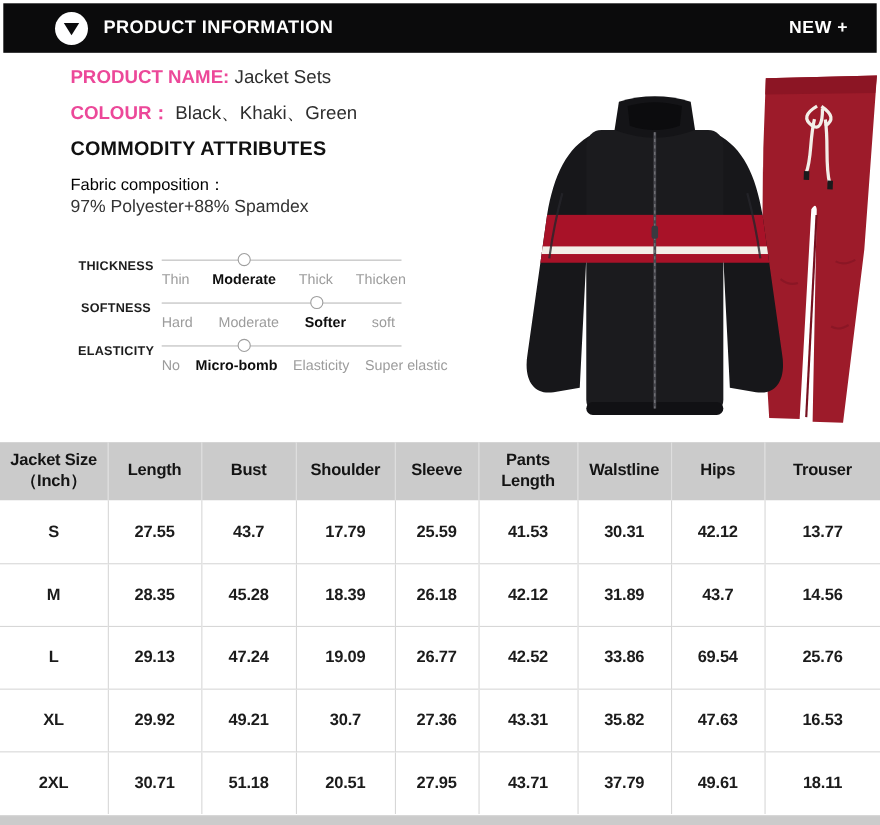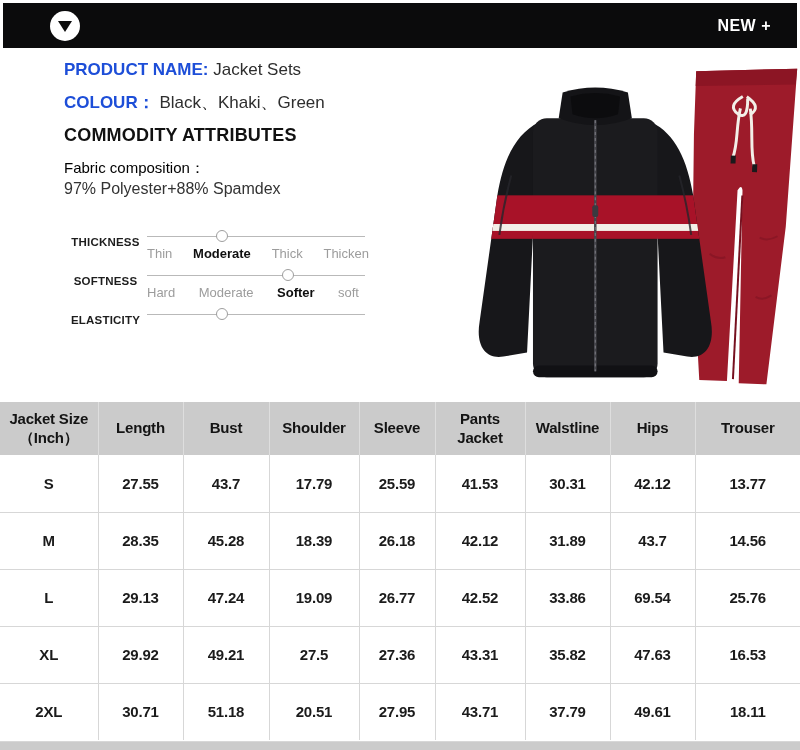--- a/index.html
+++ b/index.html
@@ -28,21 +28,21 @@
     color:#ffffff; font-weight:700; font-size:16.5px; letter-spacing:0.4px; margin-left:14px;
   }
   .topbar-new {
     margin-left:auto; margin-right:26px; color:#ffffff; font-weight:700; font-size:16px;
     letter-spacing:0.5px; cursor:pointer;
   }
 
   
   .info { position:absolute; left:64px; top:60px; width:390px; }
   .line { font-size:17px; margin-bottom:11px; color:#2e2e2e; }
-  .line .lbl { font-weight:700; color:#1d4ed8; }
+  .line .lbl { font-weight:700; color:#ec4899; }
   .heading { font-size:18px; font-weight:700; color:#111111; margin-bottom:13px; letter-spacing:0.2px; }
   .fabric-lbl { font-size:15px; color:#000000; margin-bottom:2px; }
   .fabric-val { font-size:16px; color:#333333; }
 
   
   .sliders { position:absolute; left:64px; top:230px; width:370px;text-align:center; }
   .attr-row { display:flex; margin-bottom:8px; }
   .attr-name { width:83px; flex:0 0 83px; font-size:11.5px; font-weight:700; color:#1d1d1d; padding-top:6px; letter-spacing:0.2px; }
   .slider-wrap { position:relative; }
   .track { position:relative; width:218px; height:14px; }
@@ -82,20 +82,21 @@
 </style>
 </head>
 <body>
 
 <div class="page">
 
   <div class="topbar">
     <div class="topbar-icon">
       <div class="tri"></div>
     </div>
+    <div class="topbar-title">PRODUCT INFORMATION</div>
     <div class="topbar-new">NEW +</div>
   </div>
 
   <div class="info">
     <div class="line">
       <span class="lbl">PRODUCT NAME:</span>
       <span>Jacket Sets</span>
     </div>
     <div class="line">
       <span class="lbl">COLOUR：</span>
@@ -139,20 +140,26 @@
         </div>
       </div>
     </div>
 
     <div class="attr-row">
       <div class="attr-name">ELASTICITY</div>
       <div class="slider-wrap">
         <div class="track">
           <div class="track-line"></div>
           <div class="knob" style="left: 35%;"></div>
+        </div>
+        <div class="options">
+          <span>No</span>
+          <span class="selected">Micro-bomb</span>
+          <span>Elasticity</span>
+          <span>Super elastic</span>
         </div>
       </div>
     </div>
 
   </div>
 
   <div class="photo">
     <svg width="356" height="340" viewBox="0 0 360 340" xmlns="http://www.w3.org/2000/svg">
       <defs>
         <clipPath id="jacketClip">
@@ -210,21 +217,21 @@
       <thead>
         <tr>
           <th>
             <div>Jacket Size</div>
             <div>（Inch）</div>
           </th>
           <th>Length</th>
           <th>Bust</th>
           <th>Shoulder</th>
           <th>Sleeve</th>
-          <th>Pants Jacket</th>
+          <th>Pants Length</th>
           <th>Walstline</th>
           <th>Hips</th>
           <th>Trouser</th>
         </tr>
       </thead>
       <tbody>
         <tr>
           <td>S</td>
           <td>27.55</td>
           <td>43.7</td>
@@ -254,21 +261,21 @@
           <td>26.77</td>
           <td>42.52</td>
           <td>33.86</td>
           <td>69.54</td>
           <td>25.76</td>
         </tr>
         <tr>
           <td>XL</td>
           <td>29.92</td>
           <td>49.21</td>
-          <td>27.5</td>
+          <td>30.7</td>
           <td>27.36</td>
           <td>43.31</td>
           <td>35.82</td>
           <td>47.63</td>
           <td>16.53</td>
         </tr>
         <tr>
           <td>2XL</td>
           <td>30.71</td>
           <td>51.18</td>

